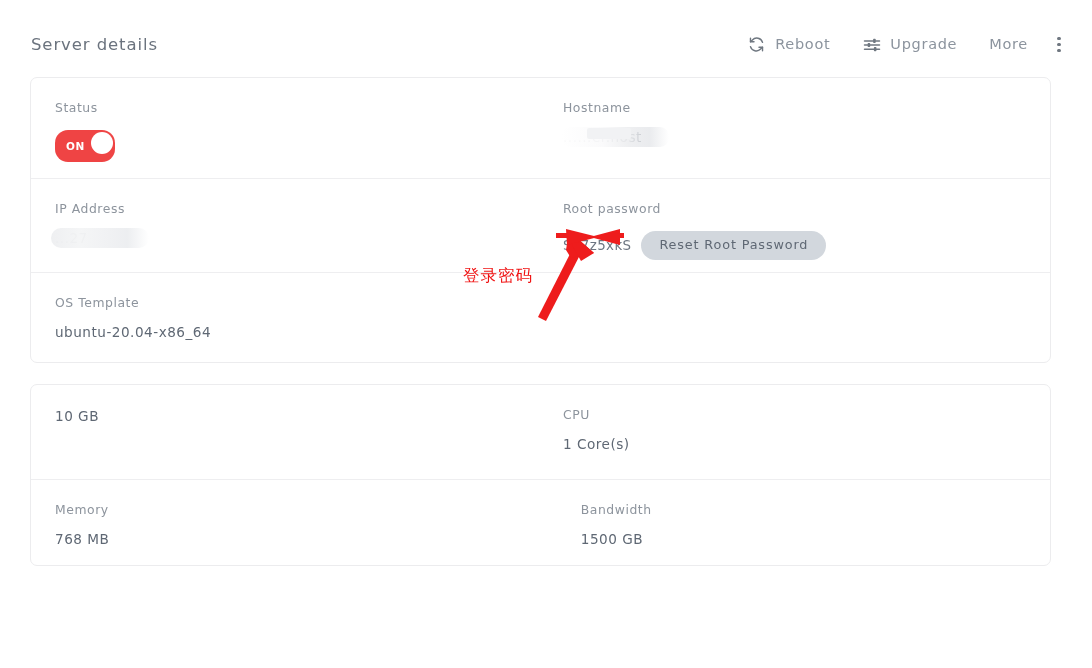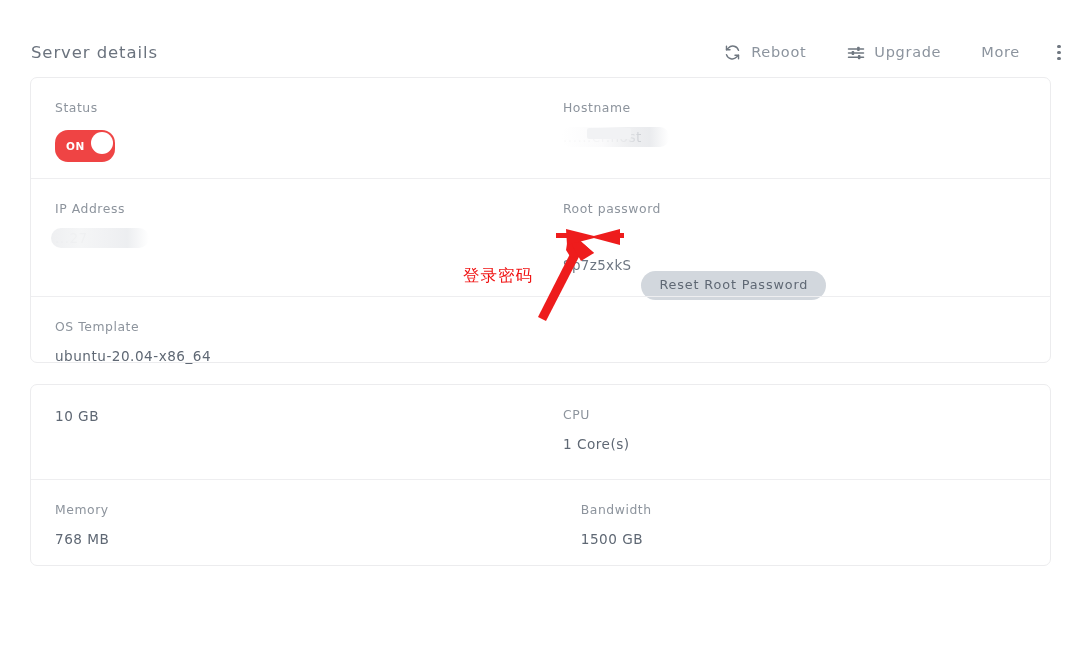--- a/index.html
+++ b/index.html
@@ -19,41 +19,41 @@
   .page {
     position: absolute;
     left: 0; top: 0;
     width: 1092px;
     height: 668px;
   }
 
   
   .header {
     position: absolute;
-    left: 0; top: 12px;
+    left: 0; top: 4px;
     width: 1092px;
     height: 70px;
   }
   .page-title {
     position: absolute;
     left: 31px;
     top: 31px;
     font-size: 16.5px;
     letter-spacing: 0.9px;
     color: #6b737e;
     font-weight: 400;
     white-space: nowrap;
   }
   .toolbar {
     position: absolute;
     right: 22px;
     top: 28px;
     display: flex;
     align-items: center;
-    gap: 16px;
+    gap: 8px;
   }
   .tool-btn {
     display: flex;
     align-items: center;
     gap: 9px;
     padding: 3px 12px;
     cursor: pointer;
     white-space: nowrap;
     color: #8c949e;
     font-size: 14.5px;
@@ -128,21 +128,21 @@
     font-size: 13.6px;
     color: #5f6874;
     letter-spacing: 0.5px;
     line-height: 1.1;
     white-space: nowrap;
   }
 
   
   .row.r-status  { height: 100px; }
   .row.r-ip      { height: 94px; }
-  .row.r-os      { height: 90px; margin-top: 24px; }
+  .row.r-os      { height: 90px; }
   .row.r-disk    { height: 94px; }
   .row.r-memory  { height: 86px; gap: 34px; }
 
   
   .toggle {
     position: relative;
     width: 60px;
     height: 32px;
     border-radius: 13px;
     background: #ef4444;
@@ -235,21 +235,20 @@
     color: #5f6874;
     border: none;
     border-radius: 16px;
     padding: 8px 18px;
     font-size: 12.8px;
     letter-spacing: 0.85px;
     font-family: "DejaVu Sans", "Liberation Sans", sans-serif;
     cursor: pointer;
     white-space: nowrap;
     line-height: 1;
-    margin-top: 40px;
   }
 
   
   #annotation-layer {
     position: absolute;
     left: 0; top: 0;
     width: 1092px;
     height: 668px;
     pointer-events: none;
   }

